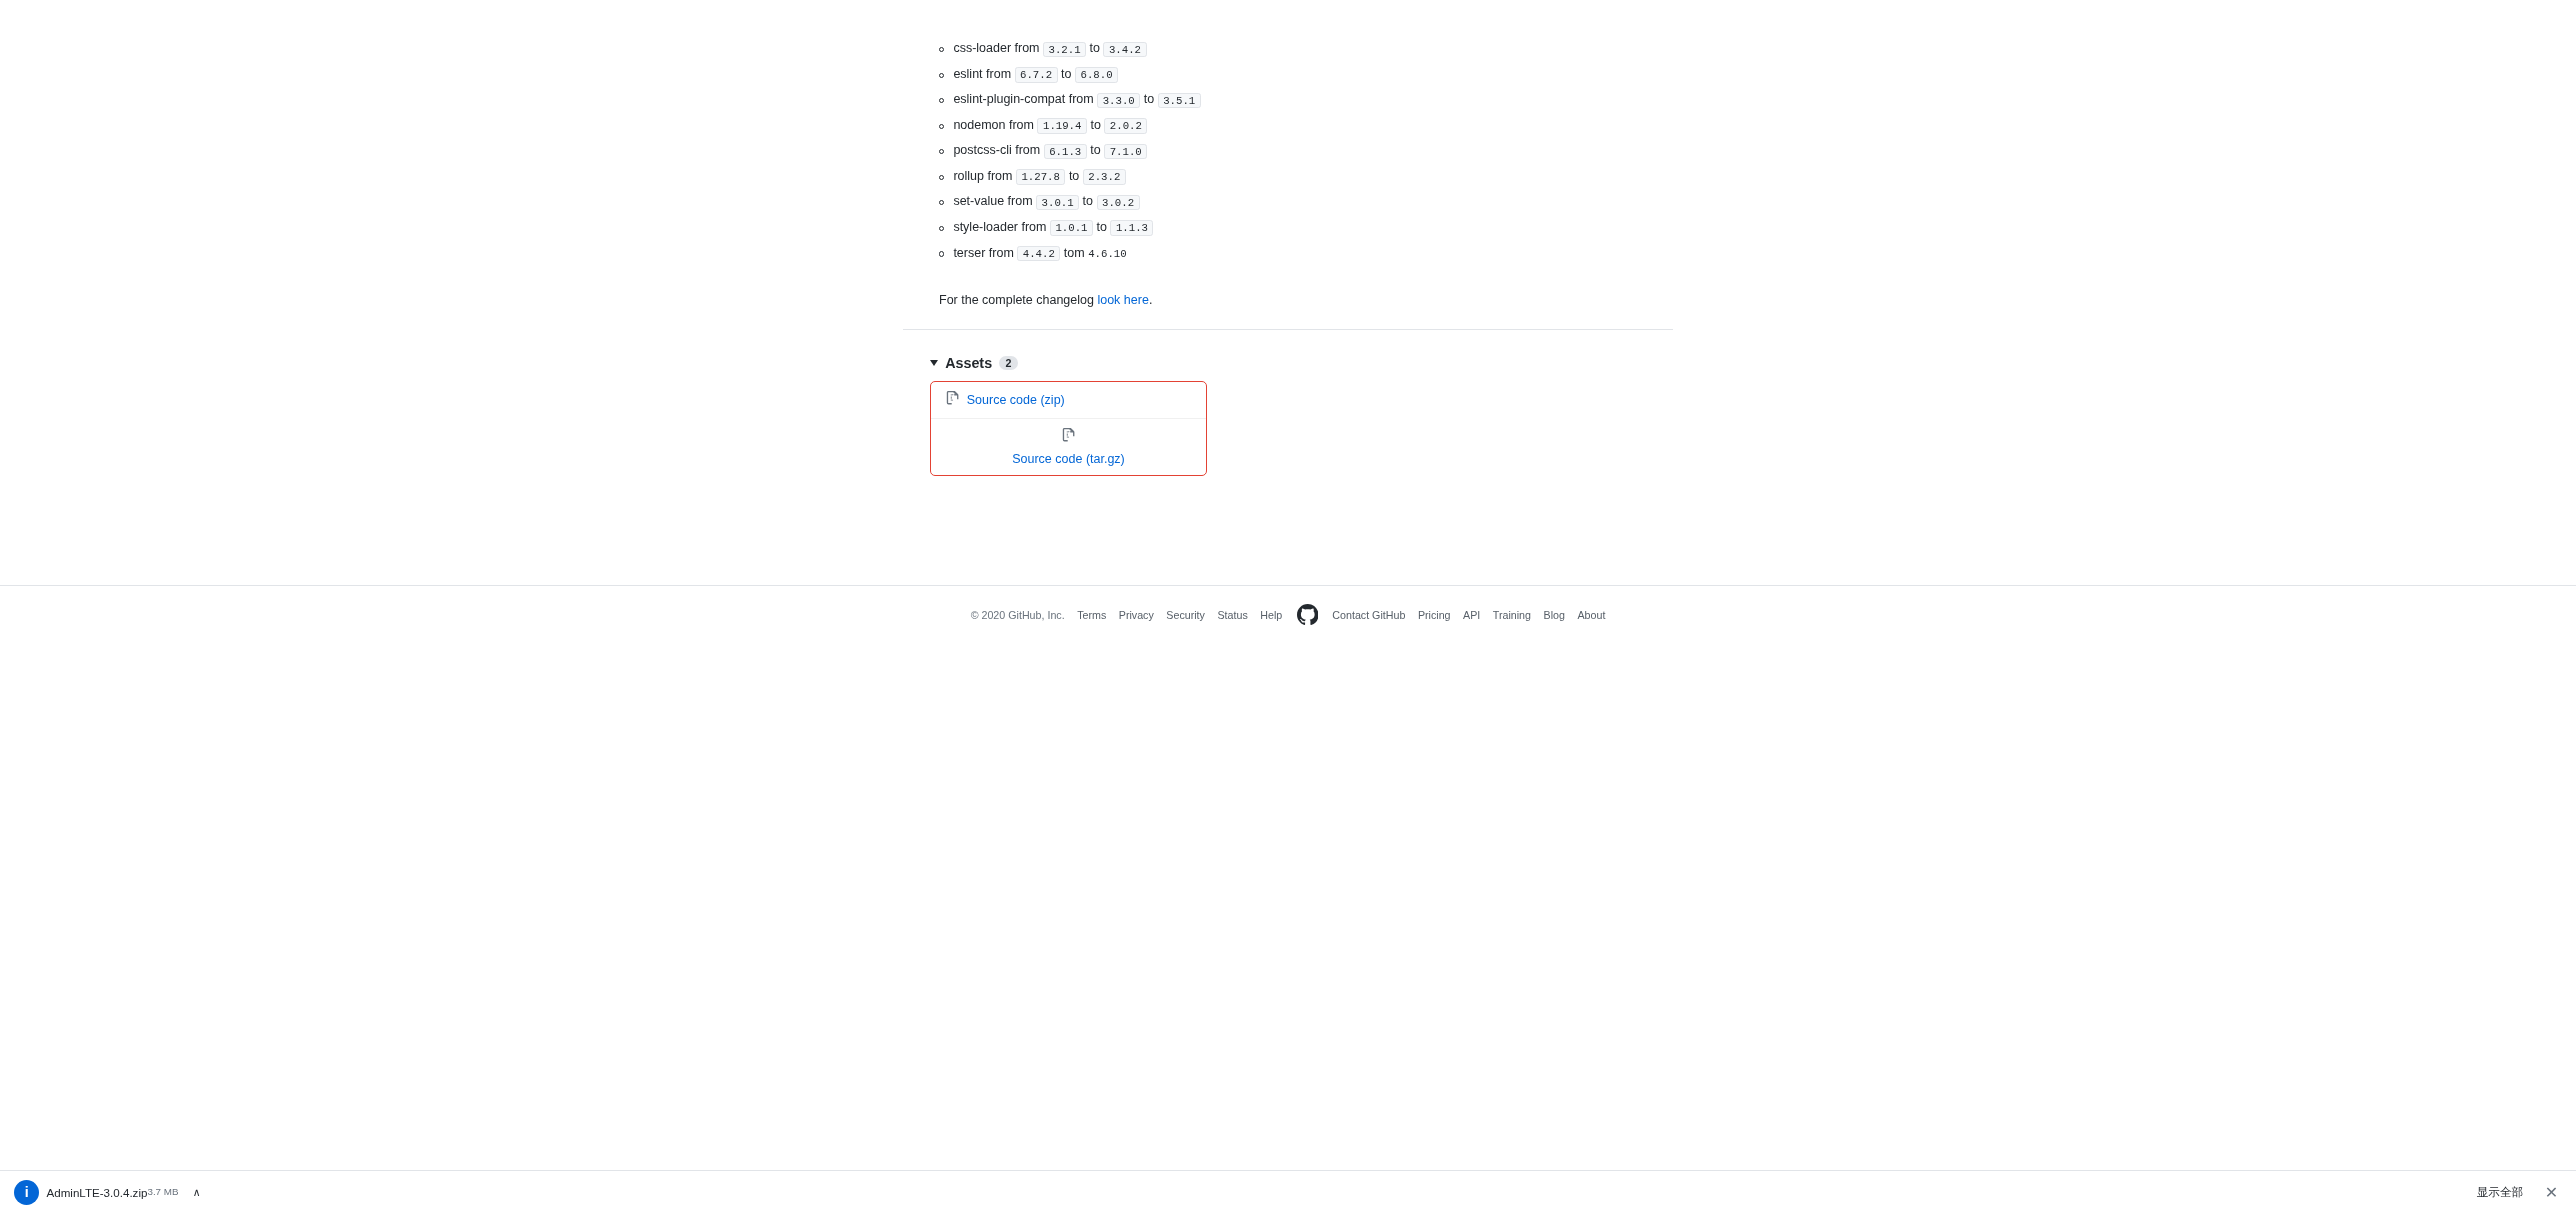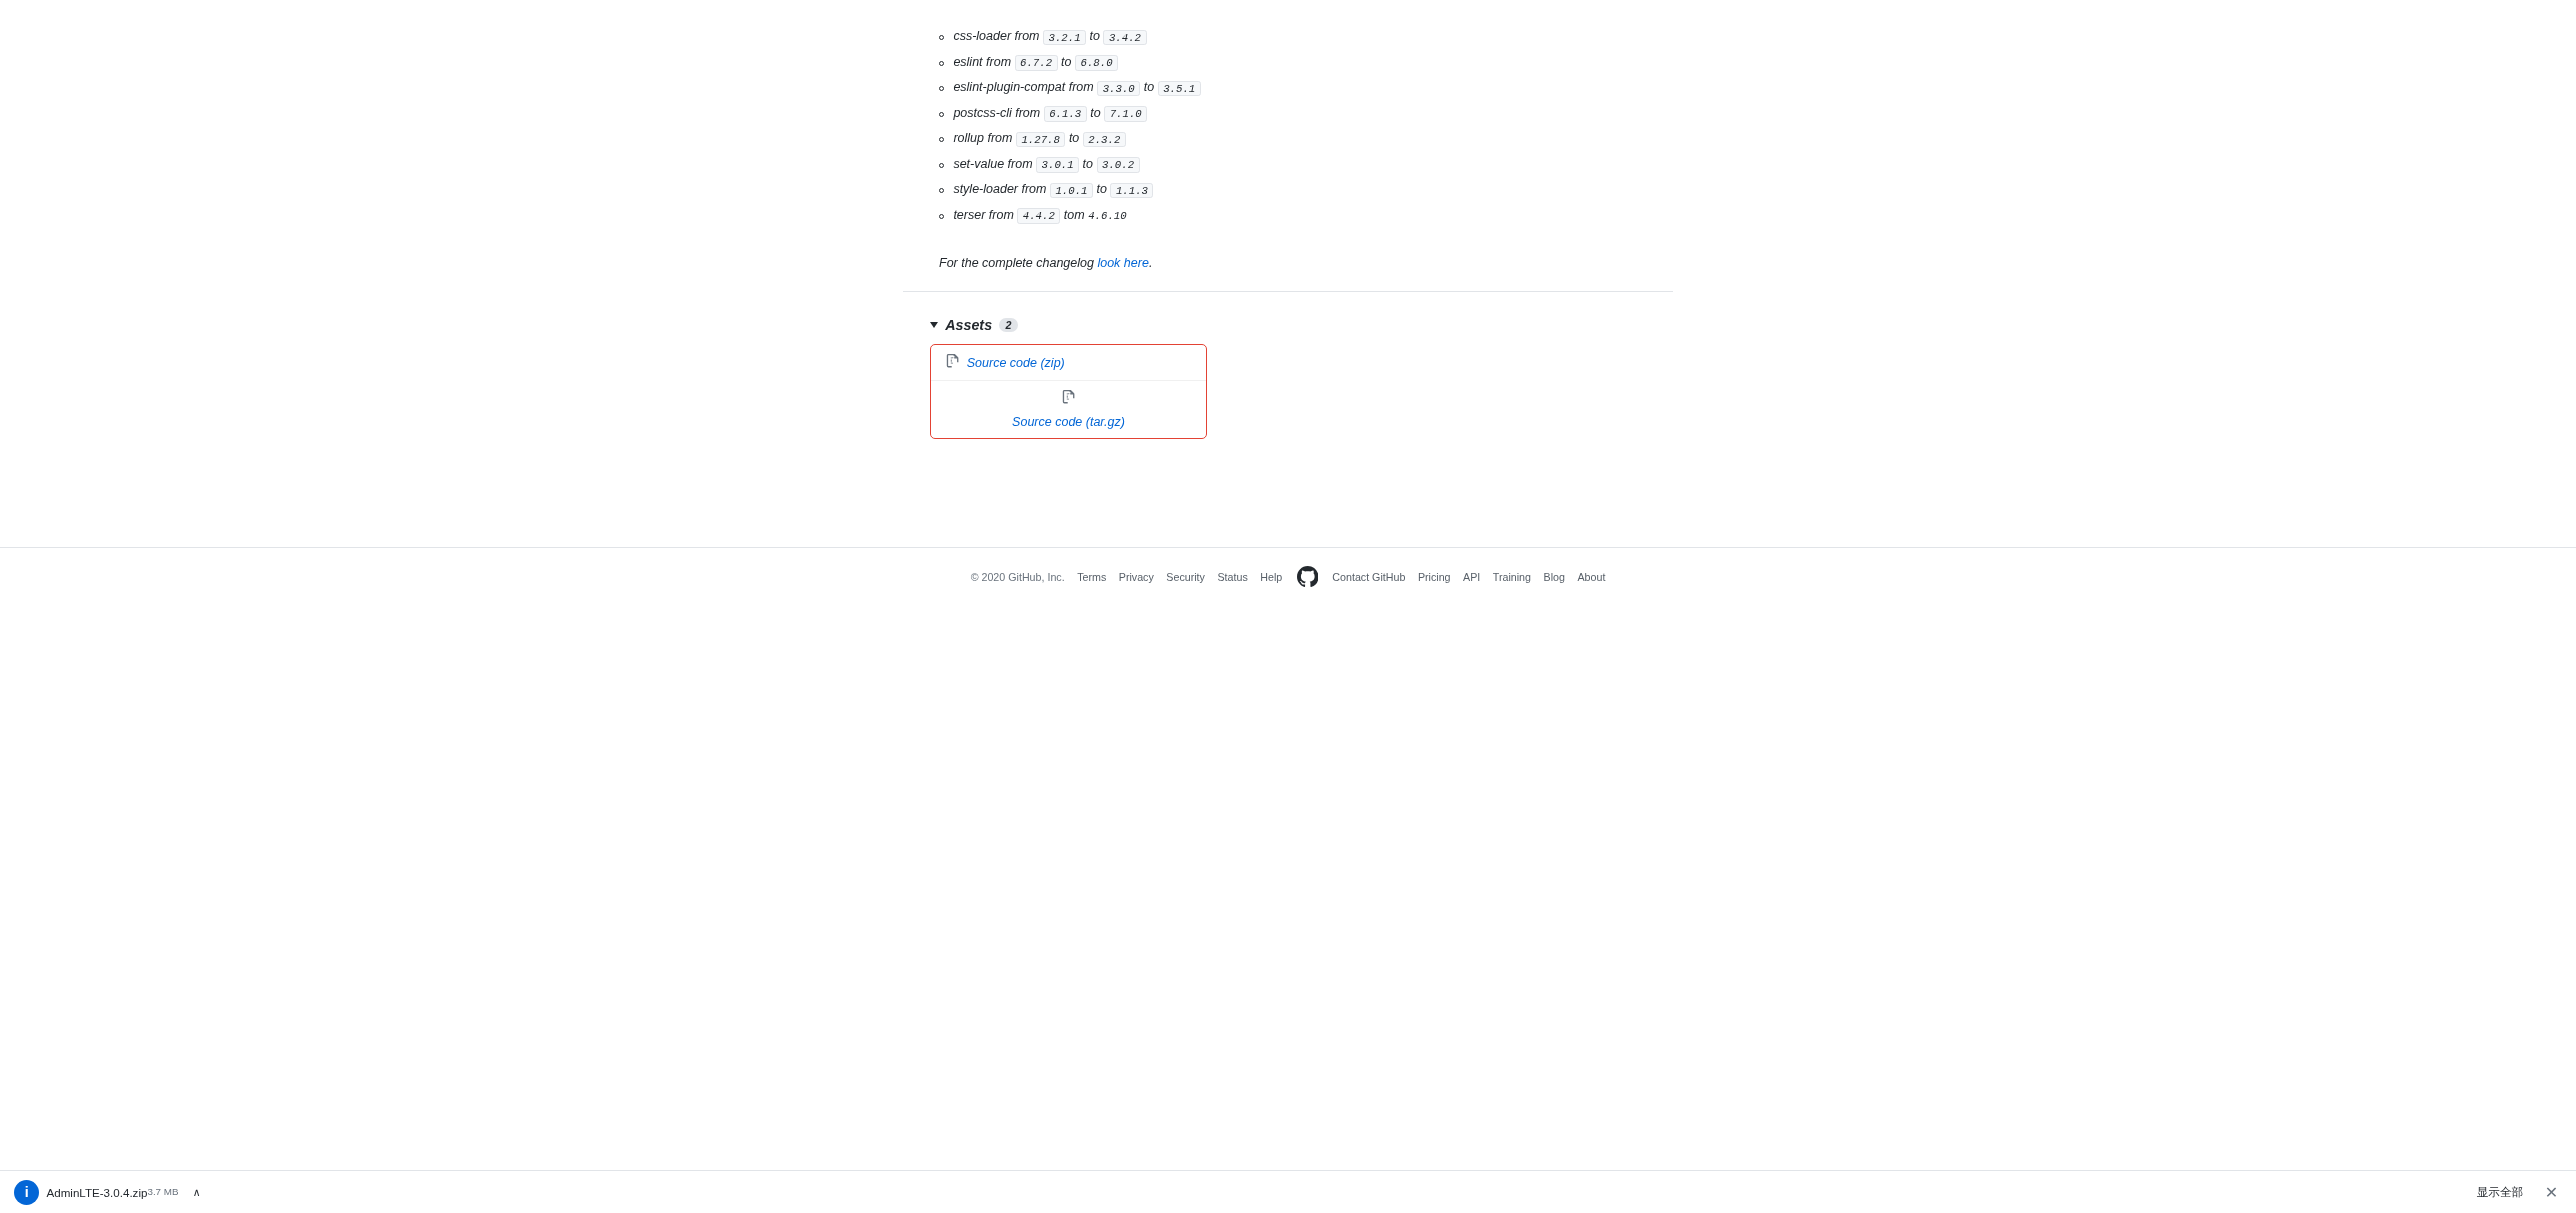--- a/index.html
+++ b/index.html
@@ -5,23 +5,22 @@
     * { margin: 0; padding: 0; box-sizing: border-box; }
     body {
       font-family: -apple-system, BlinkMacSystemFont, "Segoe UI", Helvetica, Arial, sans-serif;
       font-size: 12.5px;
       color: #24292e;
       background: #fff;
     }
 
     .main-content {
       max-width: 806px;
-      margin: 4px auto;
+      margin: 16px auto;
       padding: 8px 18px;
-      font-style: italic;
     }
 
     .list-section {
       padding: 9px 0 18px 36px;
     }
 
     .list-item {
       display: flex;
       align-items: baseline;
       margin: 5.4px 0;
@@ -260,20 +259,24 @@
       <span class="bullet"></span>
       <span>css-loader from <code>3.2.1</code> to <code>3.4.2</code></span>
     </div>
     <div class="list-item">
       <span class="bullet"></span>
       <span>eslint from <code>6.7.2</code> to <code>6.8.0</code></span>
     </div>
     <div class="list-item">
       <span class="bullet"></span>
       <span>eslint-plugin-compat from <code>3.3.0</code> to <code>3.5.1</code></span>
+    </div>
+    <div class="list-item">
+      <span class="bullet"></span>
+      <span>nodemon from <code>1.19.4</code> to <code>2.0.2</code></span>
     </div>
     <div class="list-item">
       <span class="bullet"></span>
       <span>postcss-cli from <code>6.1.3</code> to <code>7.1.0</code></span>
     </div>
     <div class="list-item">
       <span class="bullet"></span>
       <span>rollup from <code>1.27.8</code> to <code>2.3.2</code></span>
     </div>
     <div class="list-item">

